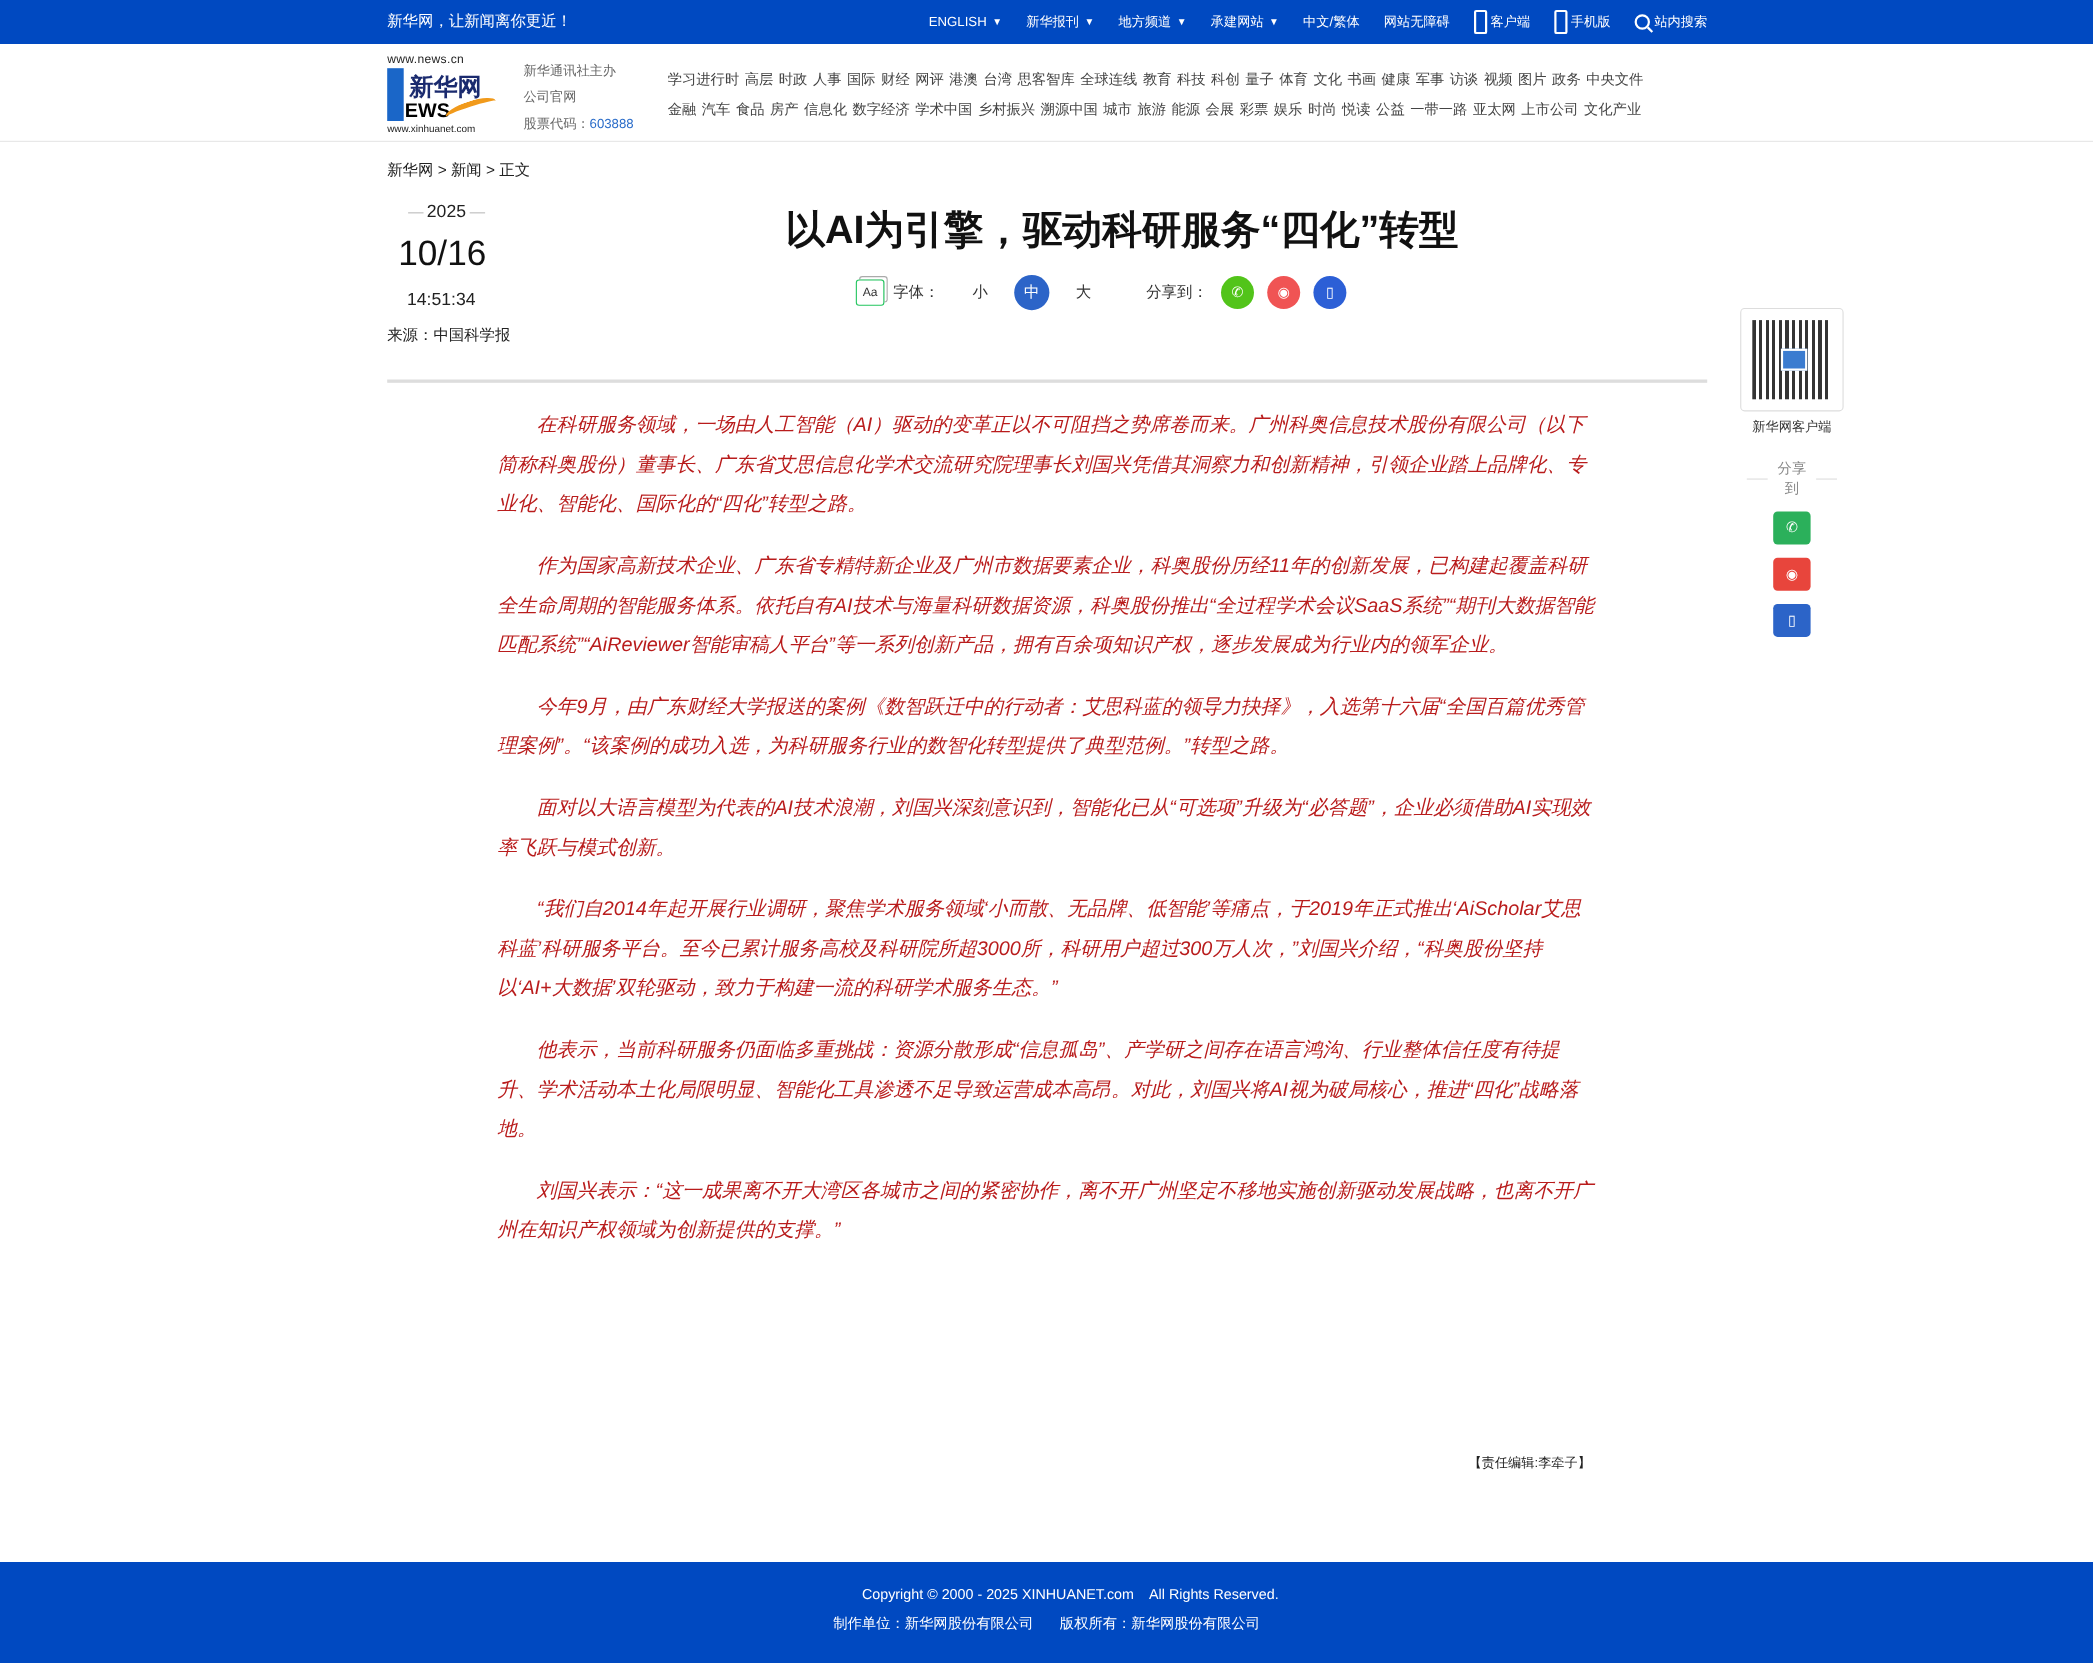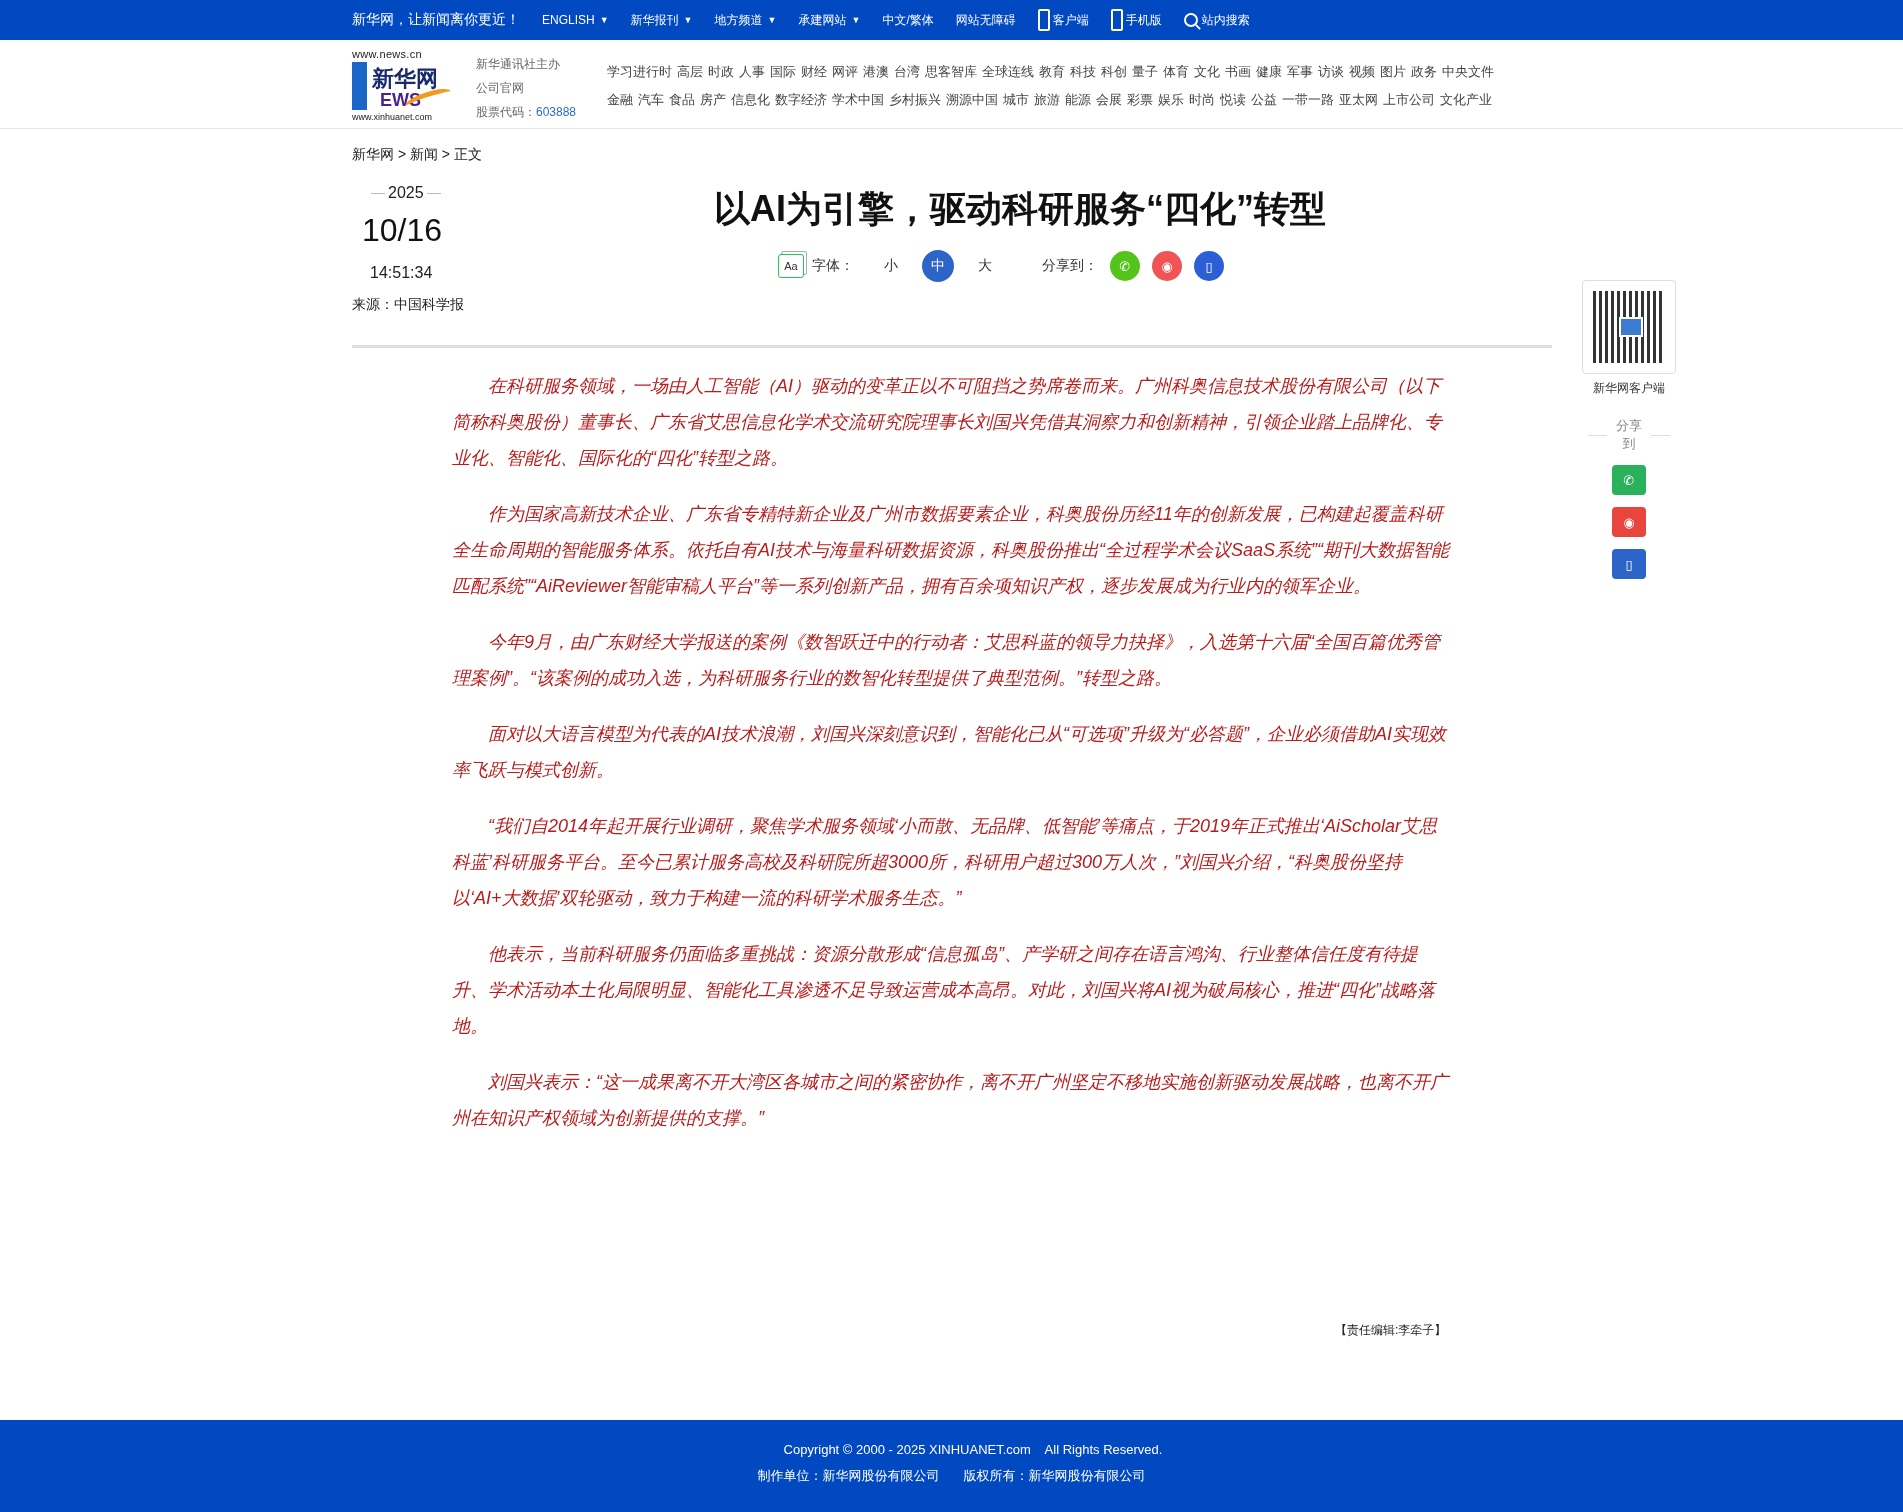--- a/index.html
+++ b/index.html
@@ -1,31 +1,31 @@
 <!DOCTYPE html>
 <html><head>
 <meta charset="utf-8">
 <style>
 *{box-sizing:border-box;margin:0;padding:0;}
 html,body{width:1903px;height:1512px;background:#fff;font-family:"Liberation Sans","DejaVu Sans",sans-serif;color:#333;overflow:hidden;}
 .topbar{height:40px;background:#0049c1;color:#fff;}
-.topbar .inner{width:1200px;margin:0 auto;height:40px;display:flex;align-items:center;justify-content:flex-start;margin-left:352px;}
+.topbar .inner{width:1200px;margin:0 auto;height:40px;display:flex;align-items:center;justify-content:space-between;margin-left:352px;}
 .slogan{font-size:14px;}
 .topnav{display:flex;align-items:center;gap:0;font-size:12px;}
 .topnav .ti{display:flex;align-items:center;margin-left:22px;}
 .topnav .ti .chev{margin-left:5px;font-size:9px;}
 .topnav .ic{display:inline-block;width:12px;height:22px;border:2px solid #fff;border-radius:2px;margin-right:3px;}
 .topnav .srch{display:inline-block;width:14px;height:14px;border:2px solid #fff;border-radius:50%;position:relative;margin-right:4px;}
 .topnav .srch:after{content:"";position:absolute;width:6px;height:2px;background:#fff;transform:rotate(45deg);right:-5px;bottom:-3px;}
 .header{height:89px;border-bottom:1px solid #e6e6e6;position:relative;}
 .logo{position:absolute;left:352px;top:8px;width:115px;height:76px;}
 .logo .url1{position:absolute;top:0;left:0;font-size:11px;color:#222;letter-spacing:.3px;}
 .logo .n{position:absolute;top:14px;left:0;width:15px;height:48px;background:#1a66c8;}
 .logo .xh{position:absolute;top:16px;left:20px;font-size:22px;font-weight:bold;color:#1a2a6e;}
-.logo .ews{position:absolute;top:42px;left:16px;font-size:18px;font-weight:bold;color:#4c1d95;padding-left:12px;}
+.logo .ews{position:absolute;top:42px;left:16px;font-size:18px;font-weight:bold;color:#000000;}
 .logo .swoosh{position:absolute;top:44px;left:52px;width:48px;height:14px;border-top:5px solid #f19a1b;border-radius:50% 50% 0 0;transform:rotate(-18deg);}
 .logo .url2{position:absolute;top:64px;left:0;font-size:9px;color:#222;}
 .corp{position:absolute;left:476px;top:12px;font-size:12px;color:#666;line-height:24px;}
 .corp .code{color:#2a6cc9;}
 .channels{position:absolute;left:607px;top:18px;width:945px;font-size:13px;color:#444;line-height:28px;}
 .channels span{margin-right:5px;white-space:nowrap;}
 .crumb{position:absolute;left:352px;top:146px;font-size:14px;color:#222;}
 .datebox{position:absolute;left:352px;top:184px;width:120px;}
 .year{position:absolute;left:16px;top:0;font-size:16px;color:#222;display:flex;align-items:center;}
 .year:before,.year:after{content:"";display:inline-block;width:14px;height:1px;background:#bbb;margin:0 3px;}

